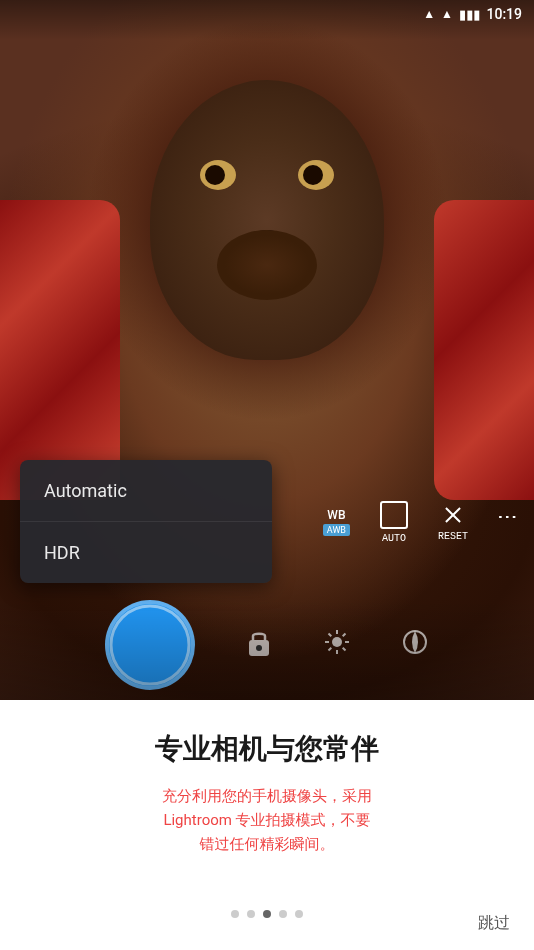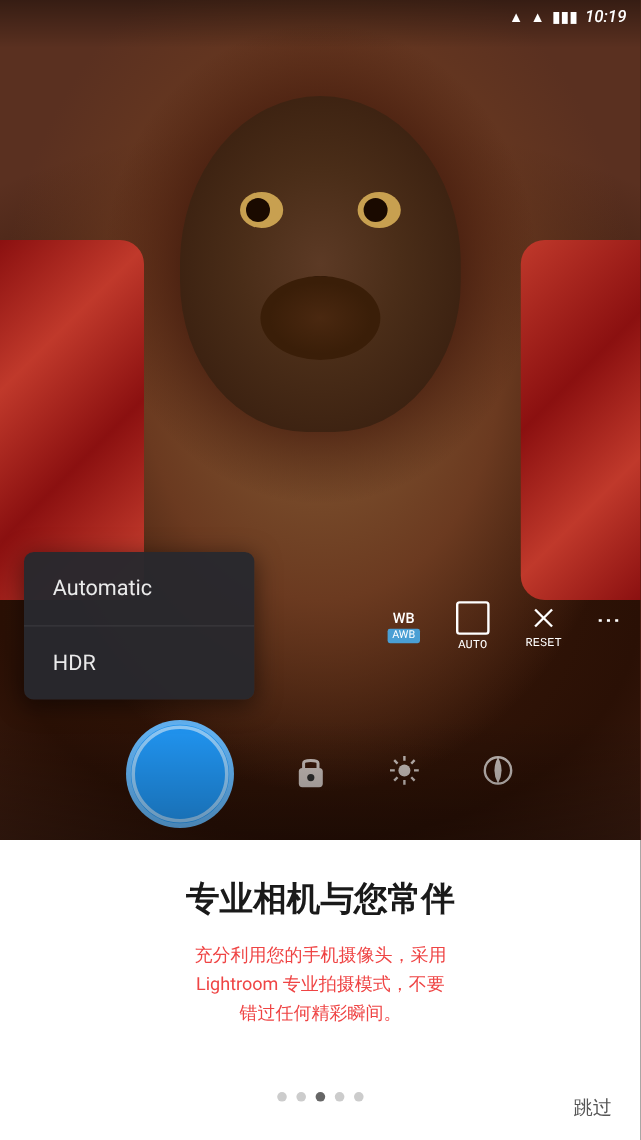--- a/index.html
+++ b/index.html
@@ -31,21 +31,20 @@
     .status-icons {
       display: flex;
       align-items: center;
       gap: 6px;
     }
 
     .status-time {
       color: white;
       font-size: 14px;
       font-weight: 500;
-      font-style: italic;
     }
 
     
     .camera-viewfinder {
       position: absolute;
       top: 0;
       left: 0;
       right: 0;
       height: 700px;
       background: linear-gradient(160deg, #8B6552 0%, #6B4423 20%, #4a2c1a 40%, #3d2010 60%, #c0392b 80%, #8B3A3A 100%);
@@ -291,21 +290,21 @@
     .wb-round-icon {
       color: rgba(255,255,255,0.7);
       font-size: 24px;
     }
 
     
     .dropdown-menu {
       position: absolute;
       top: 460px;
       left: 20px;
-      width: 192px;
+      width: 252px;
       background: rgba(40, 40, 45, 0.97);
       border-radius: 8px;
       z-index: 200;
       overflow: hidden;
       box-shadow: 0 4px 20px rgba(0,0,0,0.5);
     }
 
     .menu-item {
       display: flex;
       align-items: center;

